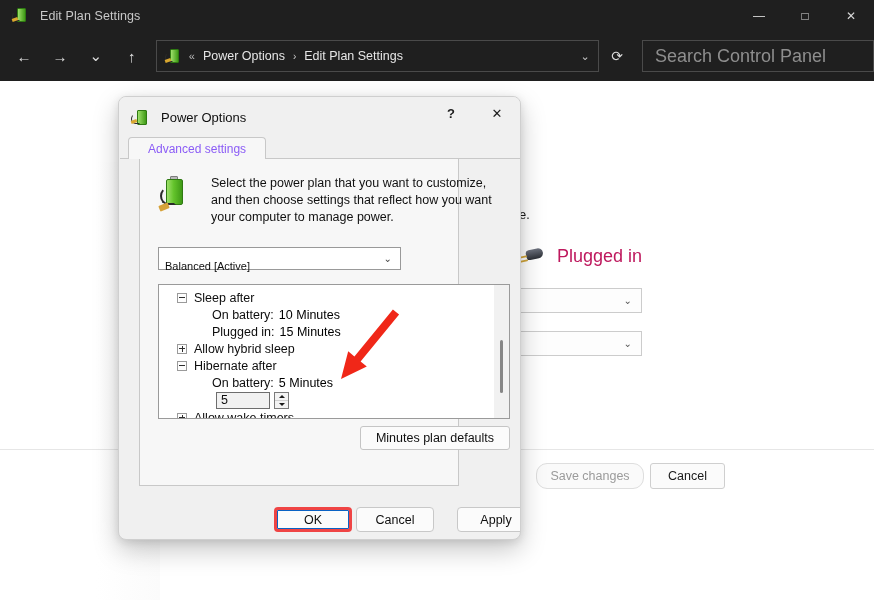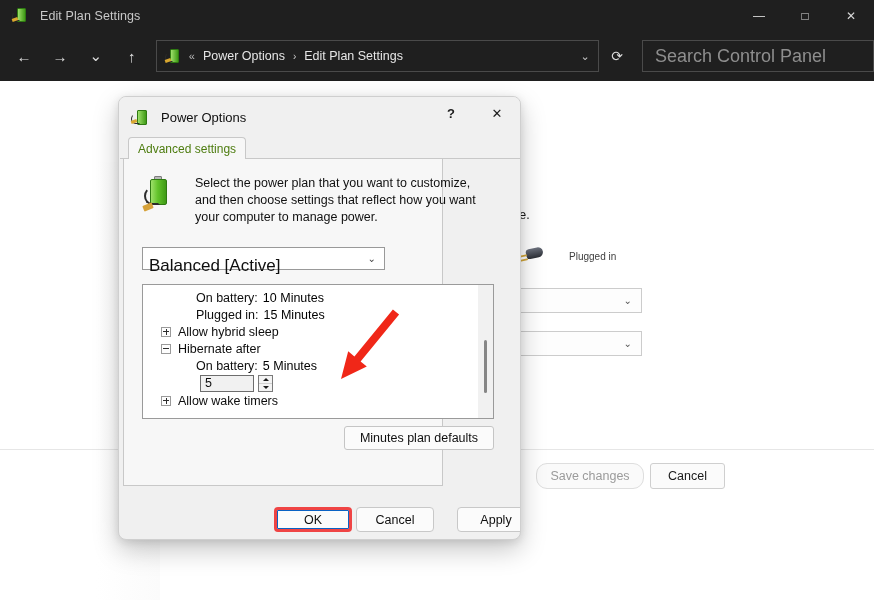--- a/index.html
+++ b/index.html
@@ -181,23 +181,23 @@
     position: absolute;
     left: 518px; top: 165px;
     display: flex;
     align-items: center;
   }
   .plug-icon {
     width: 27px; height: 20px;
     position: relative;
   }
   .cp-pluggedin-label {
-    font-size: 10px;
-    color: #404040;
-    margin-left: 24px;
+    font-size: 18px;
+    color: #be185d;
+    margin-left: 12px;
   }
 
   .cp-combo {
     position: absolute;
     border: 1px solid #cccccc;
     background: #fdfdfd;
     height: 25px;
     box-sizing: border-box;
     display: flex;
     align-items: center;
@@ -295,43 +295,43 @@
   .tabstrip {
     position: absolute;
     left: 1px; top: 40px;
     width: 401px;
     height: 22px;
   }
   .tab {
     position: absolute;
     left: 8px; top: 0;
     height: 22px;
-    padding: 0 9px;
+    padding: 0 19px;
     background: #f7f7f7;
     border: 1px solid #c8c8c8;
     border-bottom: none;
     border-radius: 4px 4px 0 0;
     font-size: 12px;
-    color: #4d7c0f;
+    color: #8b5cf6;
     display: flex;
     align-items: center;
     box-sizing: border-box;
     z-index: 2;
   }
   .tabline {
     position: absolute;
     left: 0; top: 21px;
     width: 401px;
     height: 1px;
     background: #c8c8c8;
   }
 
   .tabpanel {
     position: absolute;
-    left: 4px; top: 62px;
+    left: 20px; top: 62px;
     width: 320px;
     height: 327px;
     background: #f7f7f7;
     border: 1px solid #c8c8c8;
     border-top: none;
     box-sizing: border-box;
     padding-left: 36px;
   }
 
   .desc-row {
@@ -361,21 +361,21 @@
     width: 243px;
     height: 23px;
     background: #ffffff;
     border: 1px solid #999999;
     box-sizing: border-box;
     display: flex;
     align-items: center;
   }
   .plan-select .val {
     margin-left: 6px;
-    font-size: 17px;
+    font-size: 11px;
     color: #0f0f0f;
     margin-top: 15px;
   }
   .plan-select .chev {
     margin-left: auto;
     margin-right: 8px;
     font-size: 10px;
     color: #444;
   }
 
@@ -755,20 +755,24 @@
         <div class="desc-text">Select the power plan that you want to customize, and then choose settings that reflect how you want your computer to manage power.</div>
       </div>
 
       <div class="plan-select">
         <div class="val">Balanced [Active]</div>
         <div class="chev">⌄</div>
       </div>
 
       <div class="treebox">
         <div class="treeinner" id="tree-inner">
+            <div class="trow" style="padding-left: 18px;">
+              <span class="expander"></span>
+              <span class="lbl">Sleep after</span>
+            </div>
             <div class="trow" style="padding-left: 36px;">
               <span style="margin-left: 17px;">On battery:</span>
               <span class="valblue">10 Minutes</span>
             </div>
             <div class="trow" style="padding-left: 36px;">
               <span style="margin-left: 17px;">Plugged in:</span>
               <span class="valblue">15 Minutes</span>
             </div>
             <div class="trow" style="padding-left: 18px; text-align: center;">
               <span class="expander plus"></span>

